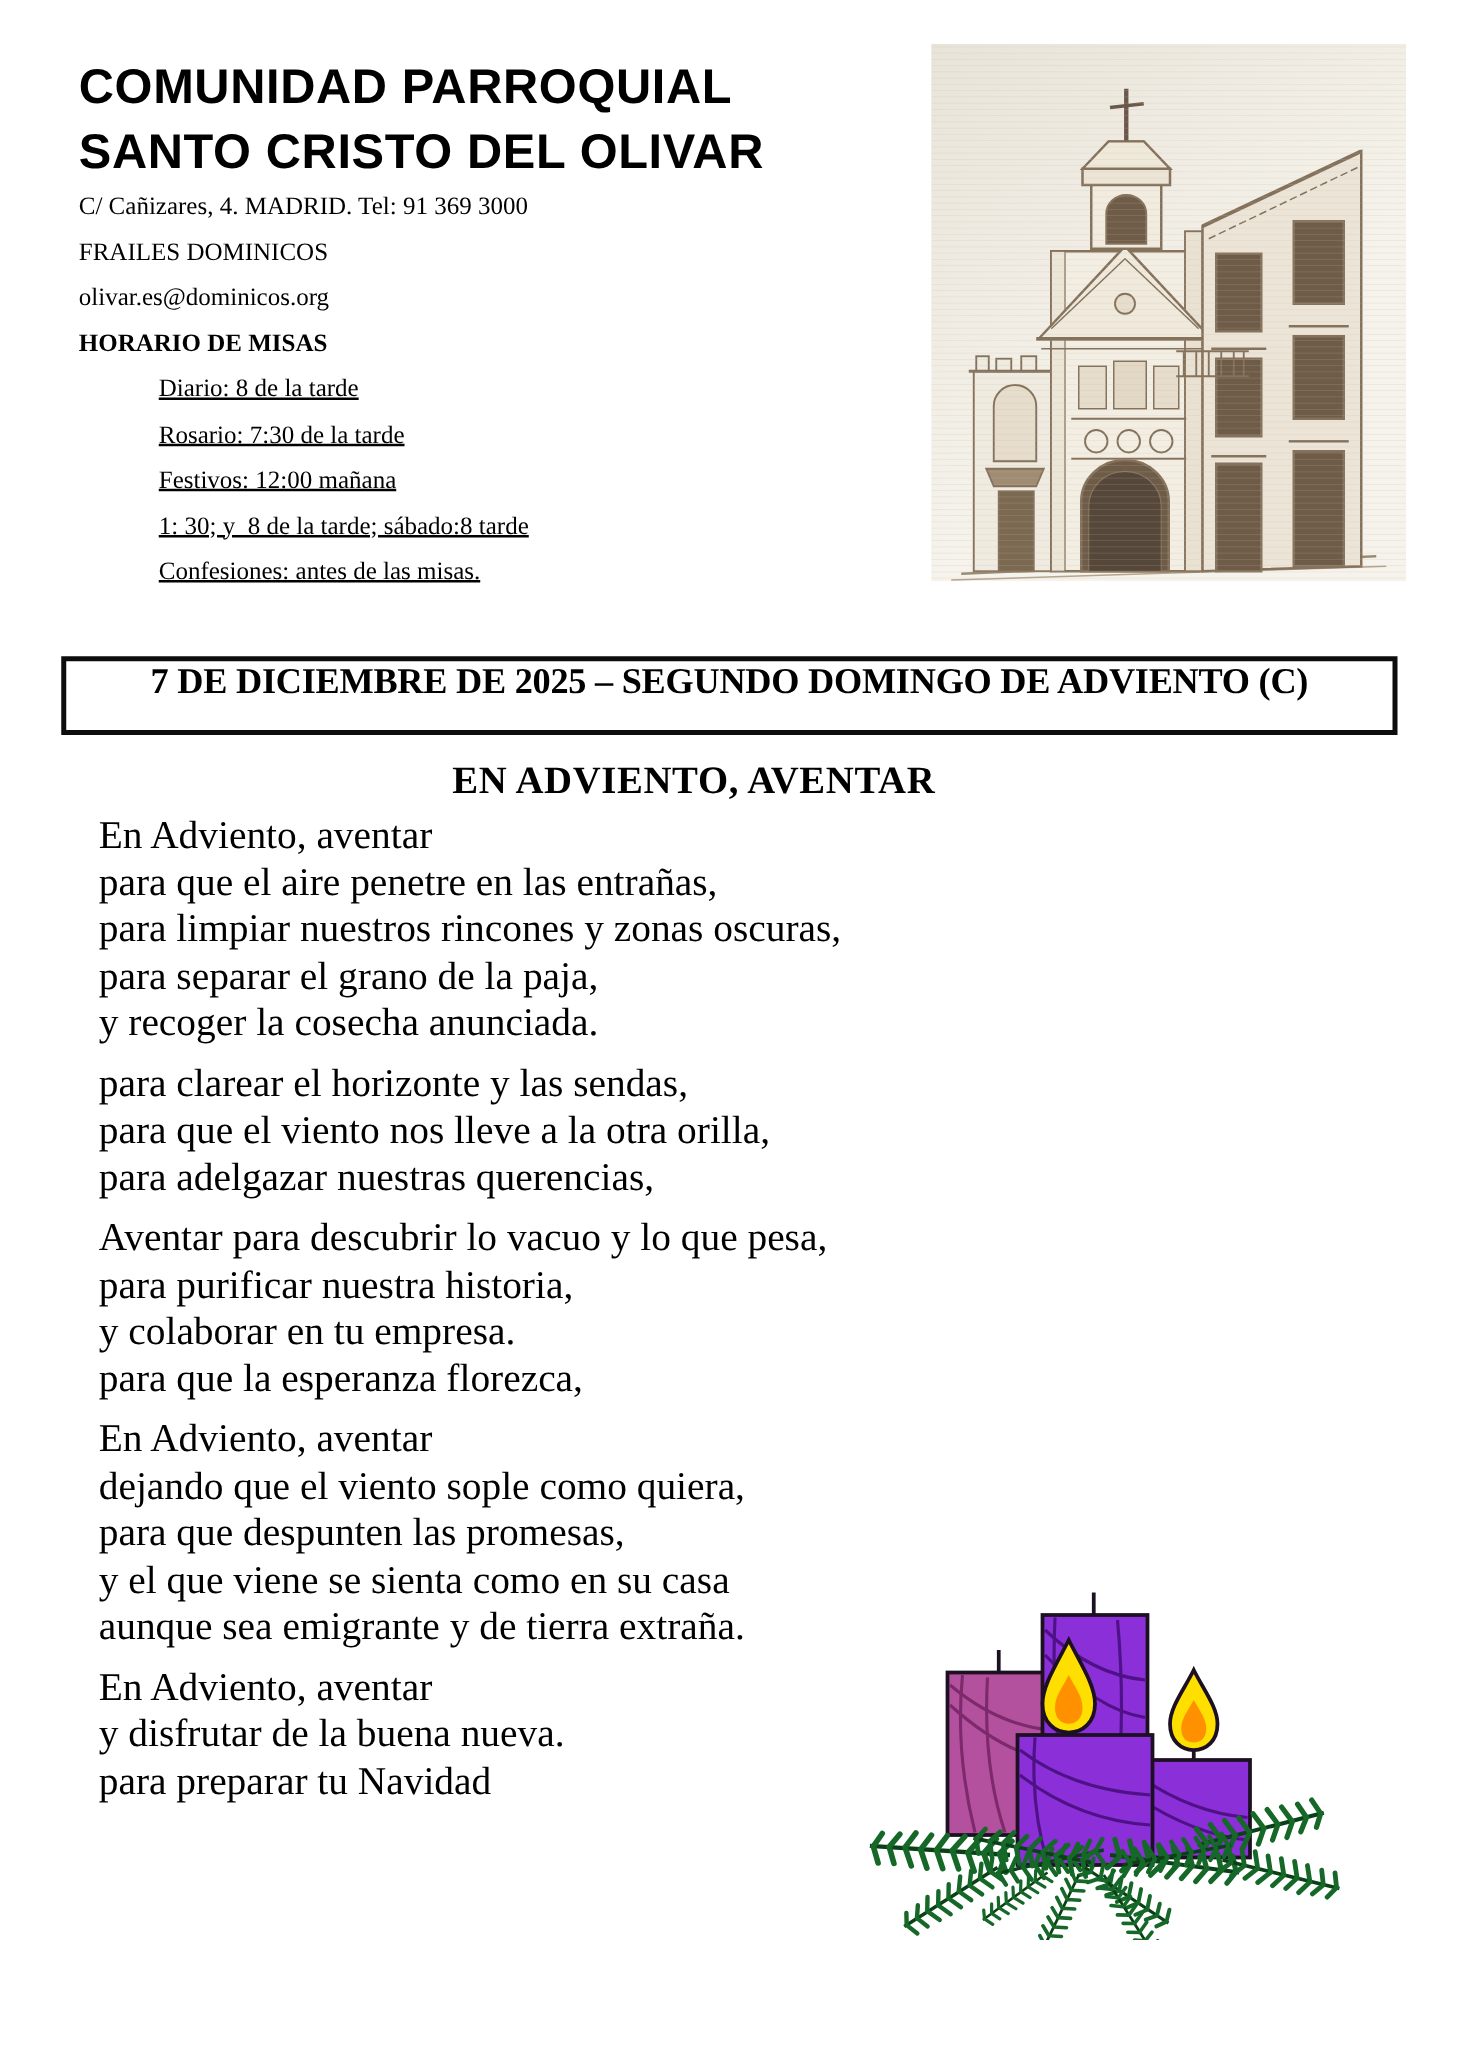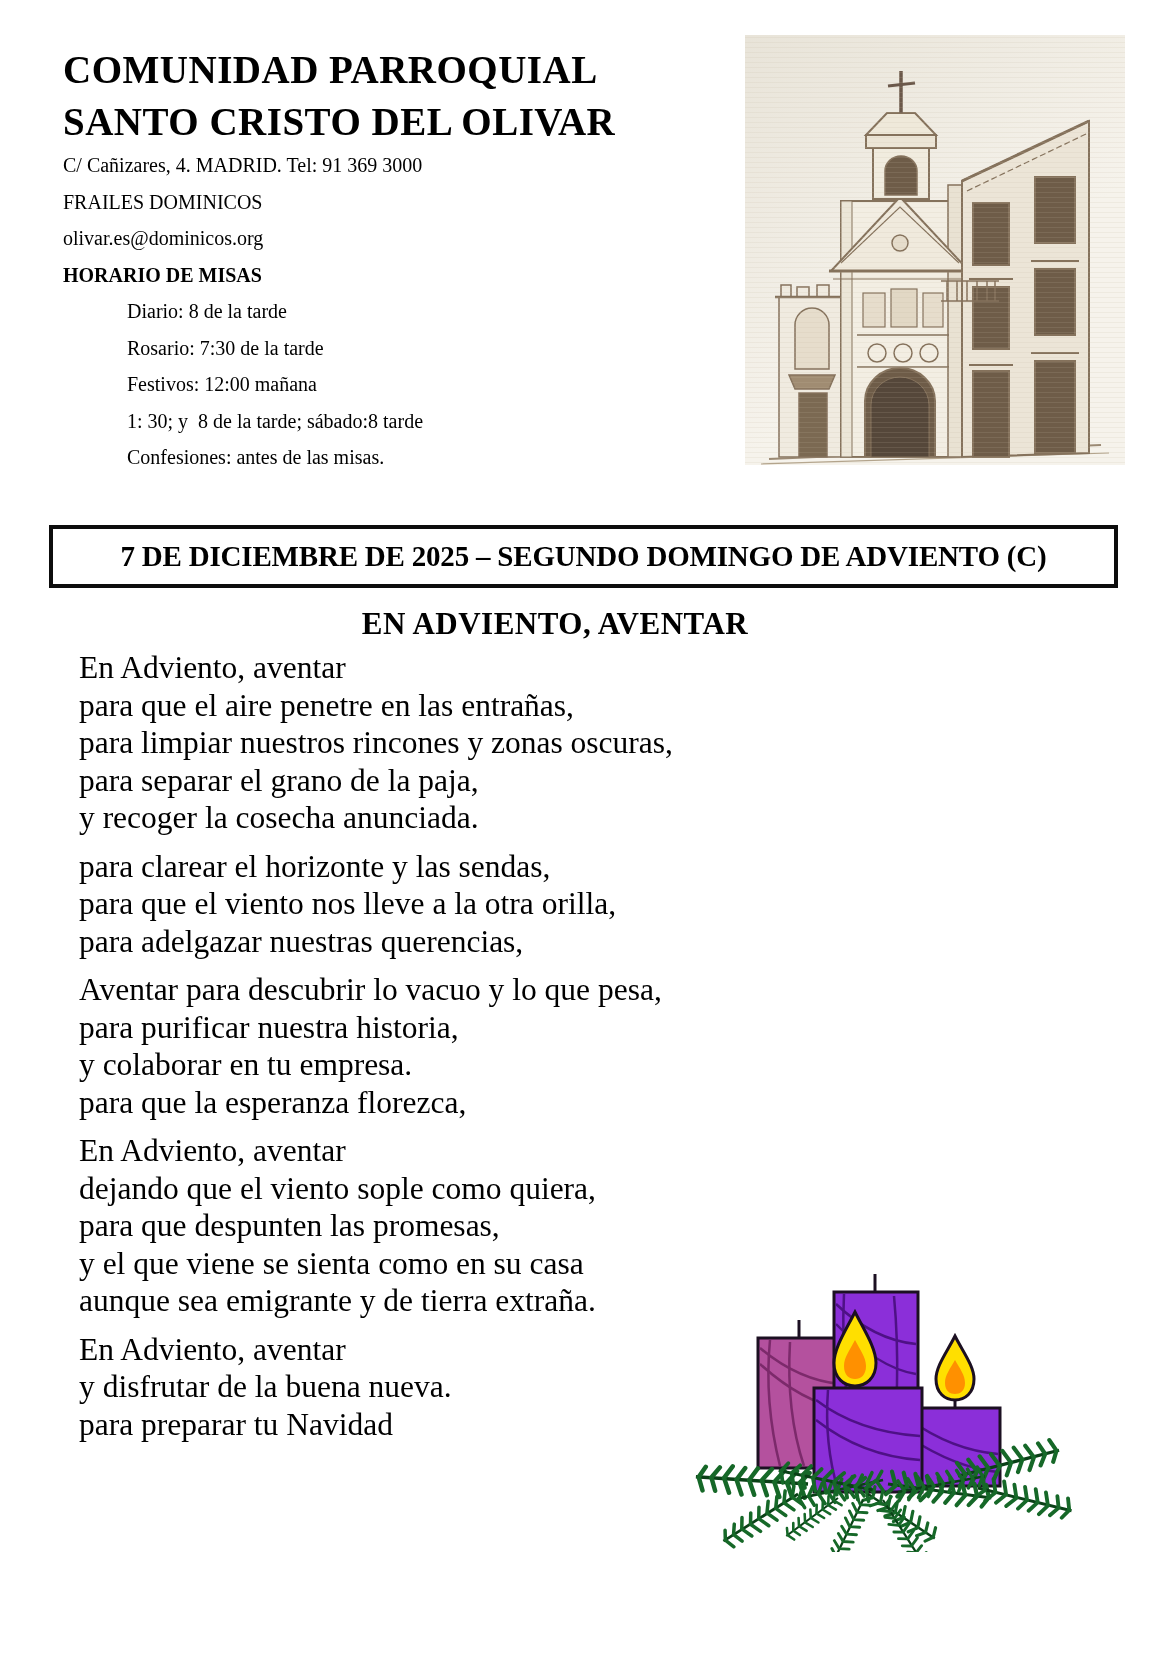--- a/index.html
+++ b/index.html
@@ -4,34 +4,34 @@
 <style>
   html,body { margin:0; padding:0; background:#888; }
   .page {
     position:relative; width:1169px; height:1653px; margin:0 auto;
     background:#ffffff; color:#000; overflow:hidden;
     font-family:"Liberation Serif", serif;
   }
   
   .org-name {
     position:absolute; left:63px; top:44px;
-    font-family:Liberation Serif, serif; font-weight:bold;
+    font-family:Liberation Sans, sans-serif; font-weight:bold;
     font-size:39px; line-height:52px; letter-spacing:0.5px; white-space:nowrap;
   }
   .contact-block {
     position:absolute; left:63px; top:147px;
     font-size:20px; line-height:36.5px; white-space:nowrap;
   }
   .bold { font-weight:bold; }
-  .schedule-line { padding-left:64px; white-space:pre; }
+  .schedule-line { padding-left:64px; white-space:pre;text-decoration:underline; }
   
   .banner {
     position:absolute; left:49px; top:525px; width:1061px; height:55px;
     border:4px solid #0d0d0d;
-    display:flex; align-items:center; justify-content:center;
+    display:flex; justify-content:center;
     font-weight:bold; font-size:29px; letter-spacing:-0.2px;
   }
   
   .poem-title {
     position:absolute; left:40px; top:606px; width:1030px;
     text-align:center; font-weight:bold; font-size:31px; letter-spacing:0.5px;
   }
   .poem {
     position:absolute; left:79px; top:649px;
     font-size:31.5px; line-height:37.5px; white-space:nowrap;

